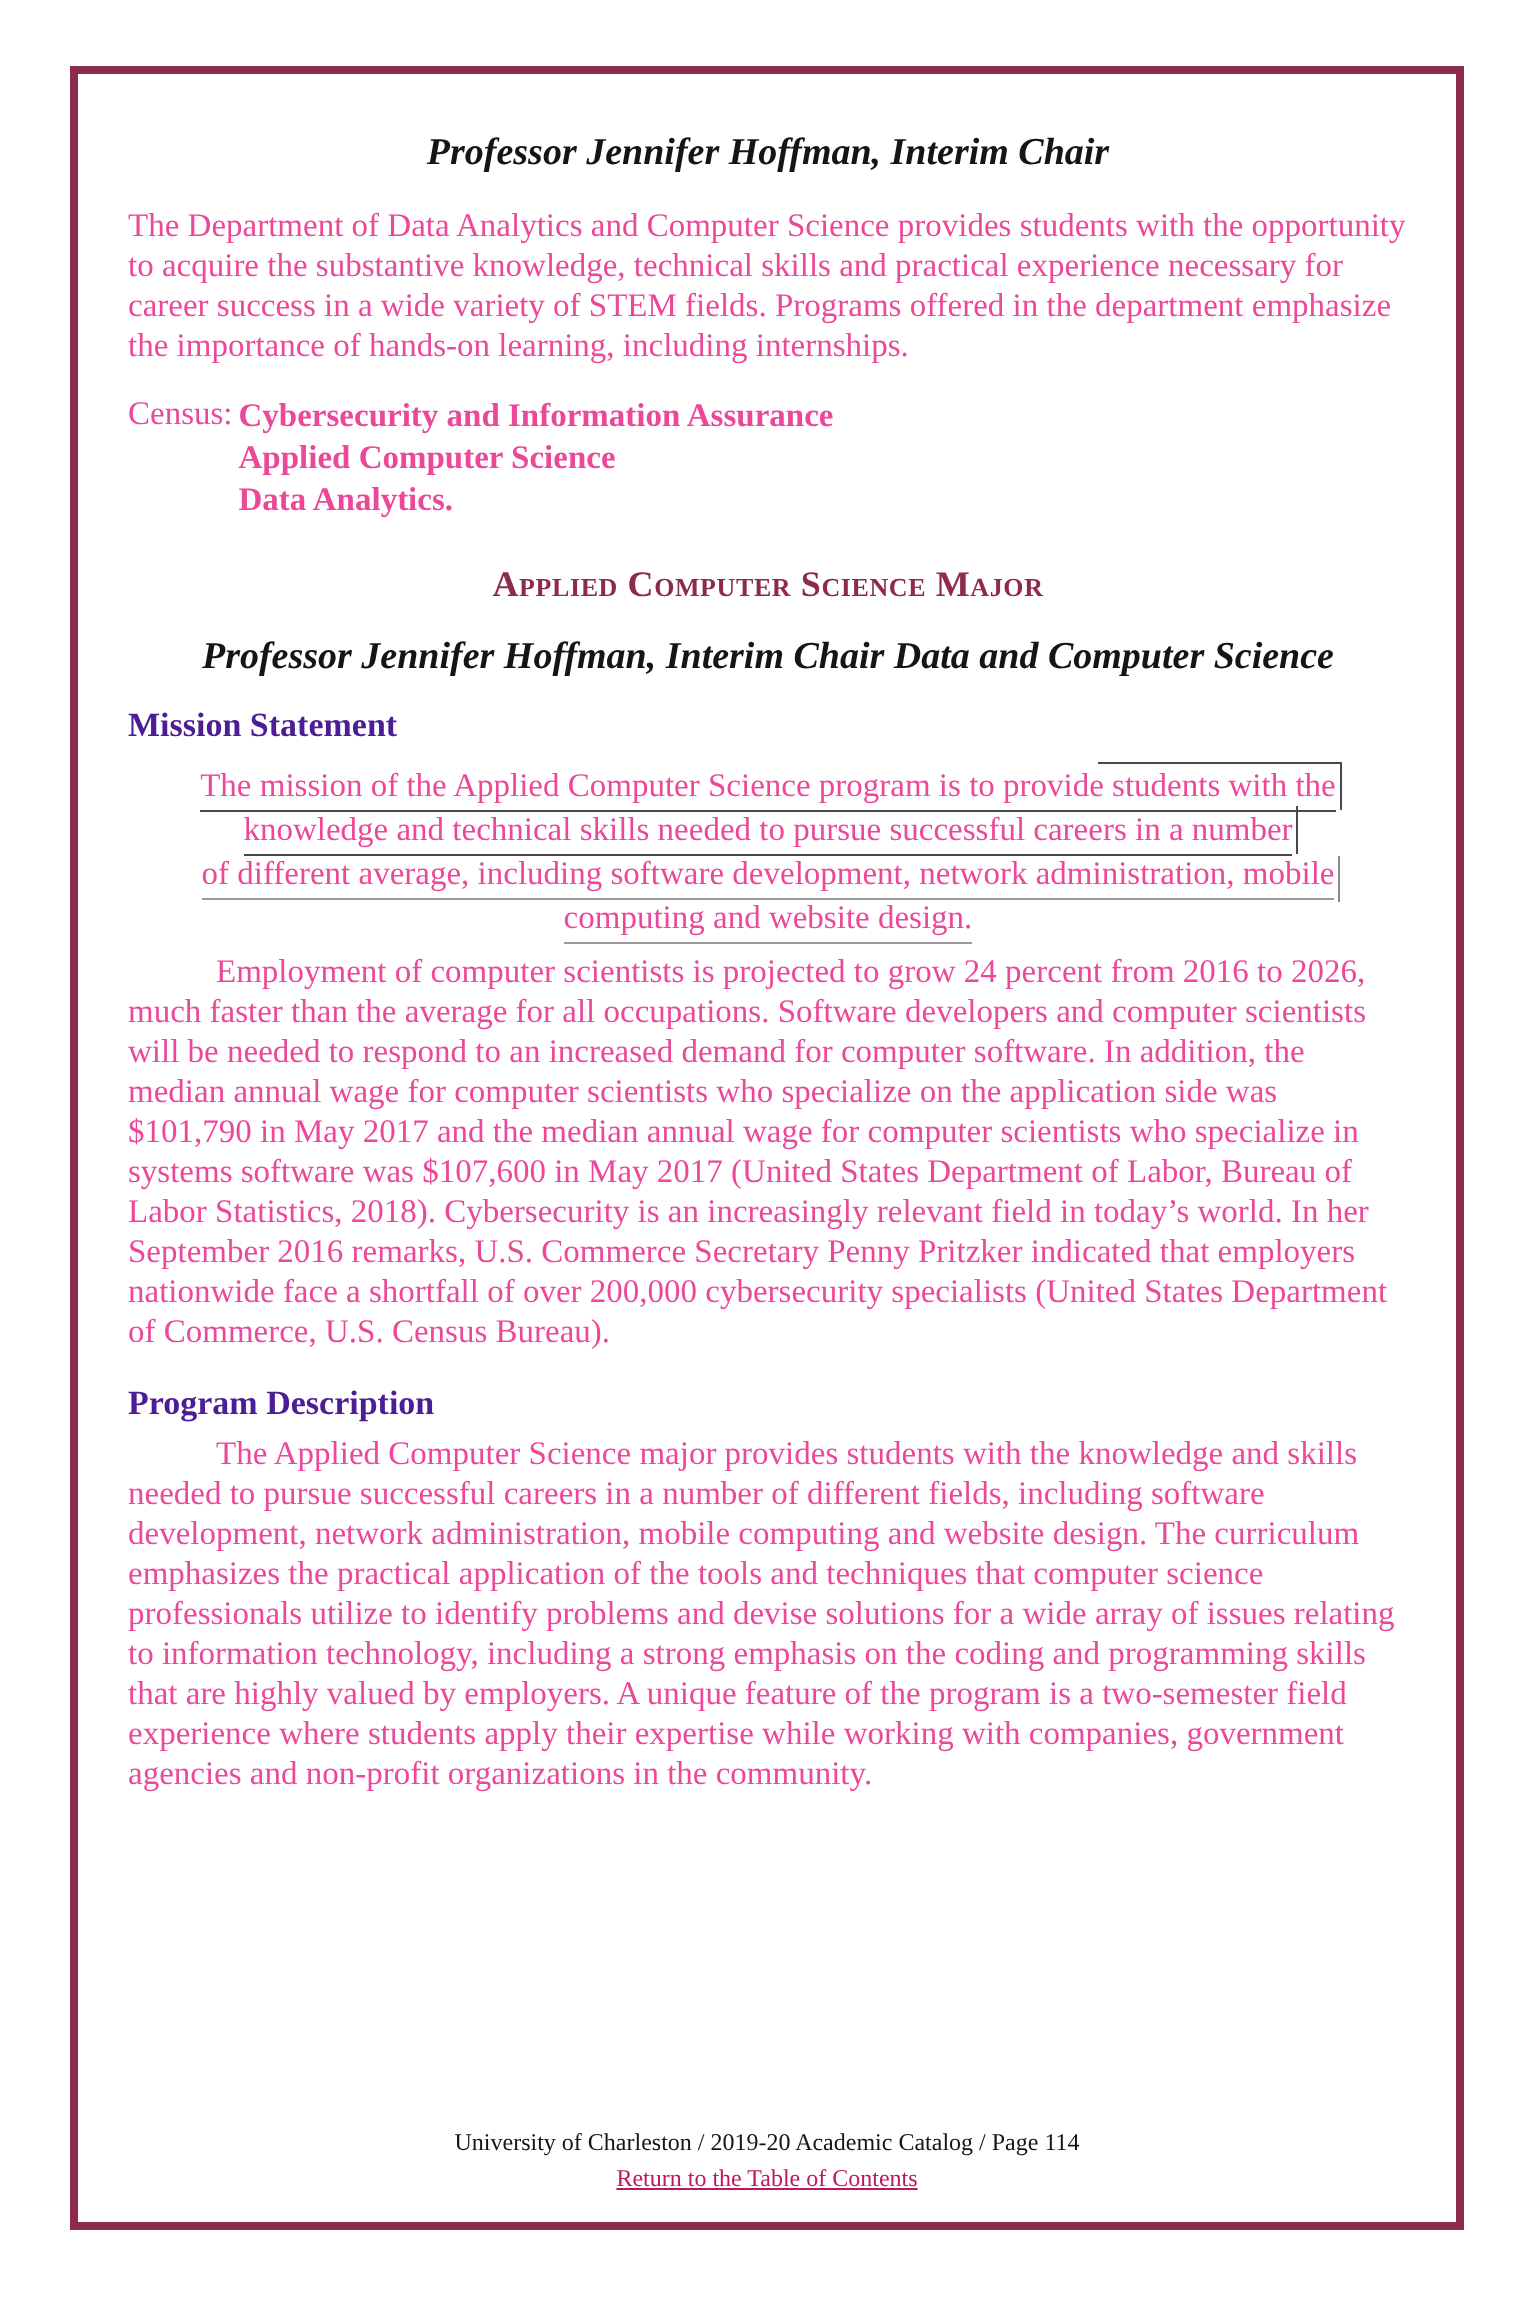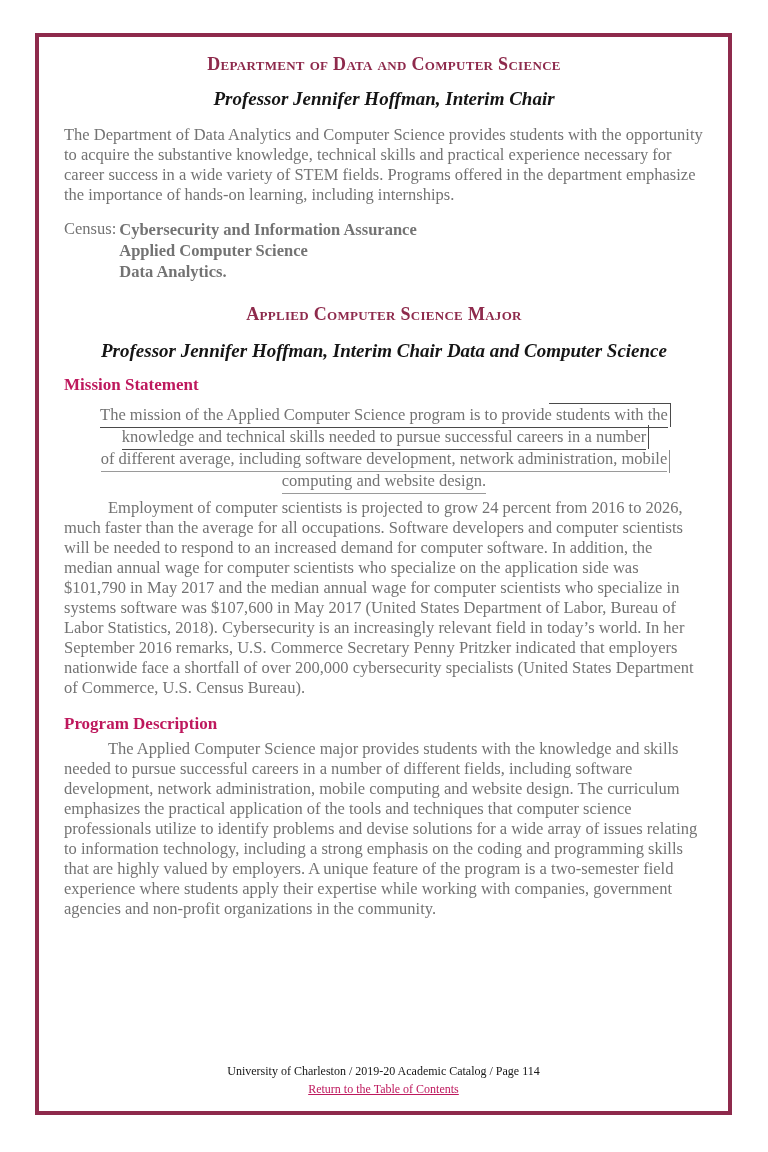--- a/index.html
+++ b/index.html
@@ -14,33 +14,33 @@
   }
   .content{padding:16px 24px 0 25px;}
   .h-maroon{
     margin:0;text-align:center;color:#8E2A4C;font-weight:bold;
     font-variant:small-caps;font-size:18px;letter-spacing:.3px;line-height:22px;
   }
   .chair{
     margin:13px 0 0 0;text-align:center;font-weight:bold;font-style:italic;
     font-size:19px;line-height:22px;color:#151515;
   }
-  .body-text{font-size:16.5px;line-height:20px;color:#737373;}
+  .body-text{font-size:16.5px;line-height:20px;color:#ec4899;}
   p.para{margin:15px 0 0 0;}
   p.indent{text-indent:44px;}
   .majors-row{display:flex;margin:14px 0 0 0;}
   .majors-label{flex:none;min-width:46px;margin-right:3px;}
   .majors-items{line-height:21px;}
   .majors-items .mi{display:block;font-weight:bold;}
   .cert-row{margin:8px 0 0 0;}
   .cert-value{font-weight:bold;}
   .h2-gap{margin-top:21px;}
   .chair2-gap{margin-top:15px;}
   .subhead{
-    margin:13px 0 0 0;font-weight:bold;font-size:17px;line-height:20px;color:#be185d;
+    margin:13px 0 0 0;font-weight:bold;font-size:17px;line-height:20px;color:#4c1d95;
   }
   .mission{margin:9px 0 0 0;font-size:16.5px;line-height:22px;position:relative;text-align:center;}
   .m-line{white-space:nowrap;height:22px;}
   .m-line .mt{
     display:inline-block;position:relative;padding-bottom:1px;
     border-bottom:1px solid #4a4a4a;
   }
   .m-line.light .mt{border-bottom-color:#9a9a9a;}
   .m-line.tick .mt::after{
     content:"";position:absolute;right:-3px;top:-1px;bottom:0;
@@ -62,21 +62,20 @@
     font-size:12px;line-height:18px;color:#151515;
   }
   .footer a{color:#be185d;text-decoration:underline;cursor:pointer;}
 </style>
 </head>
 <body>
 
 <div class="frame">
   <div class="content">
 
-    <h1 class="h-maroon">Department of Data and Computer Science</h1>
 
     <div class="chair">Professor Jennifer Hoffman, Interim Chair</div>
 
     <p class="para body-text">The Department of Data Analytics and Computer Science provides students with the opportunity to acquire the substantive knowledge, technical skills and practical experience necessary for career success in a wide variety of STEM fields. Programs offered in the department emphasize the importance of hands-on learning, including internships.</p>
 
     <div class="majors-row body-text">
       <span class="majors-label">Census:</span>
       <span class="majors-items">
         <span class="mi">Cybersecurity and Information Assurance</span>
         <span class="mi">Applied Computer Science</span>

